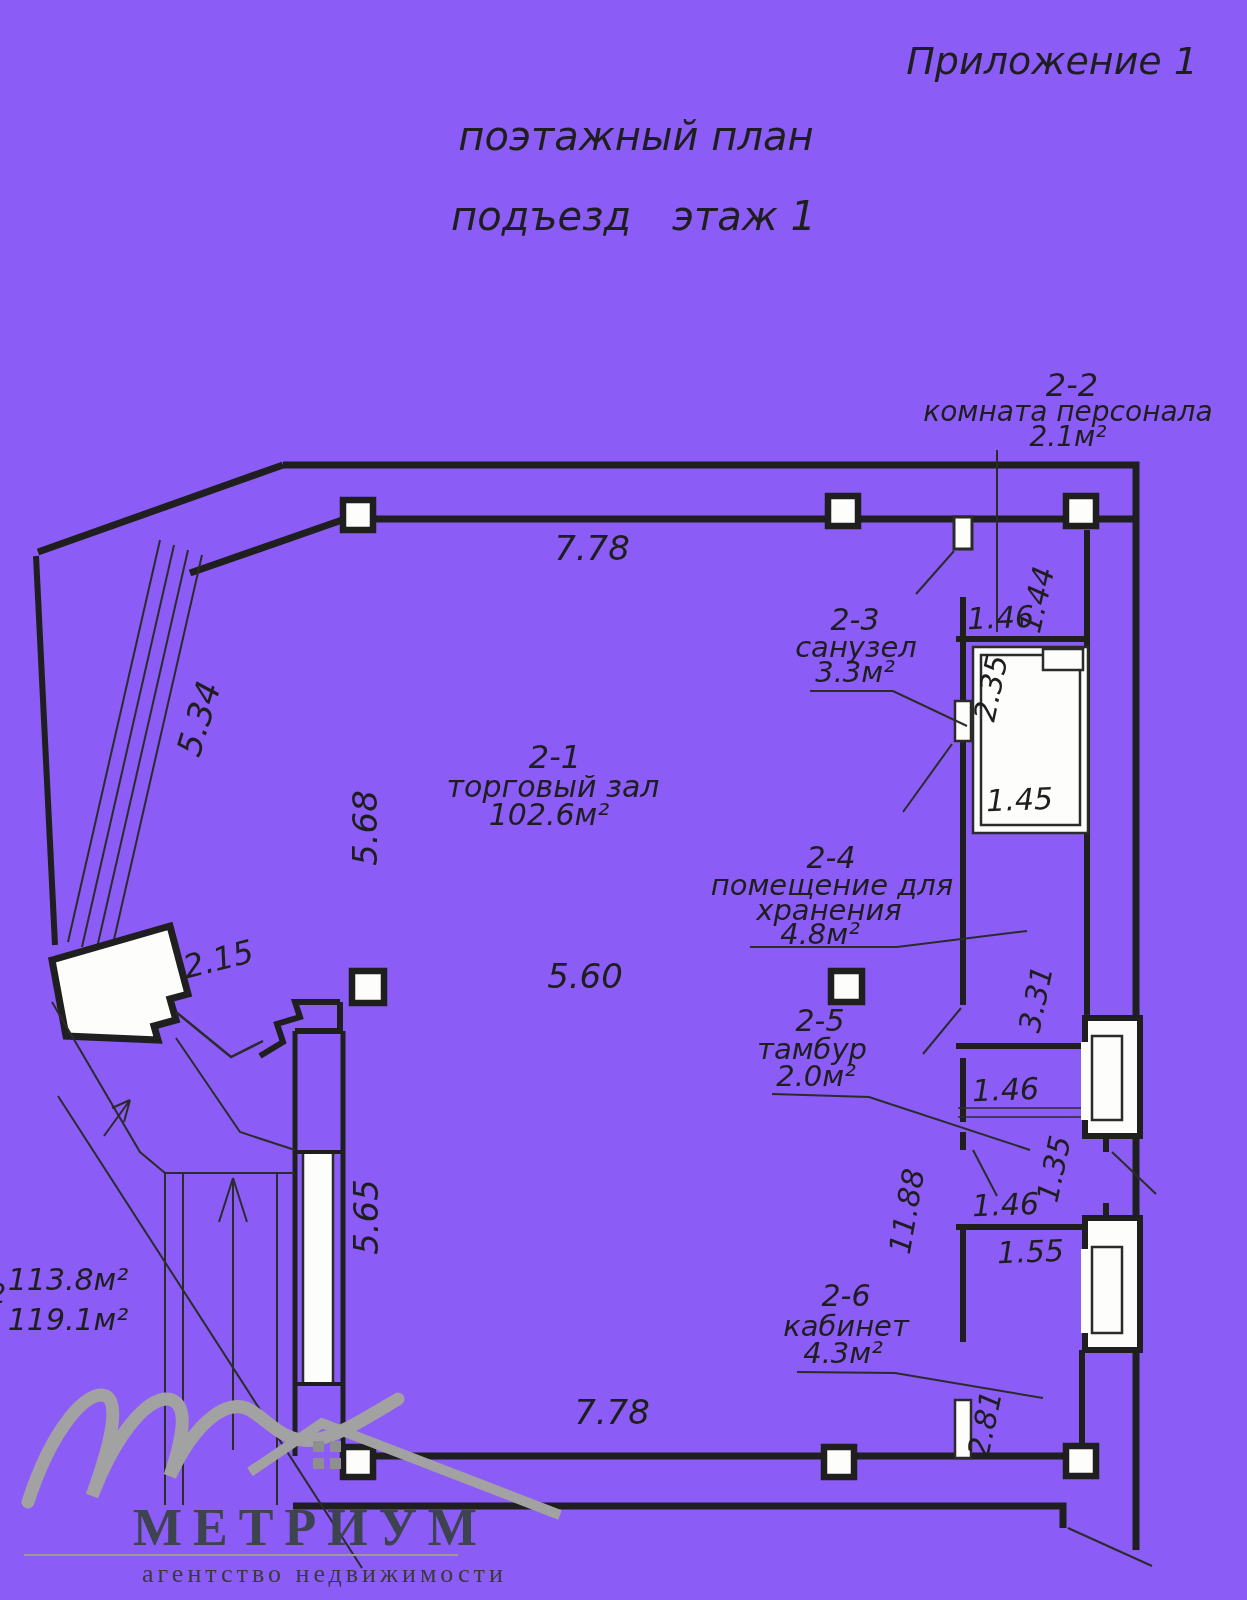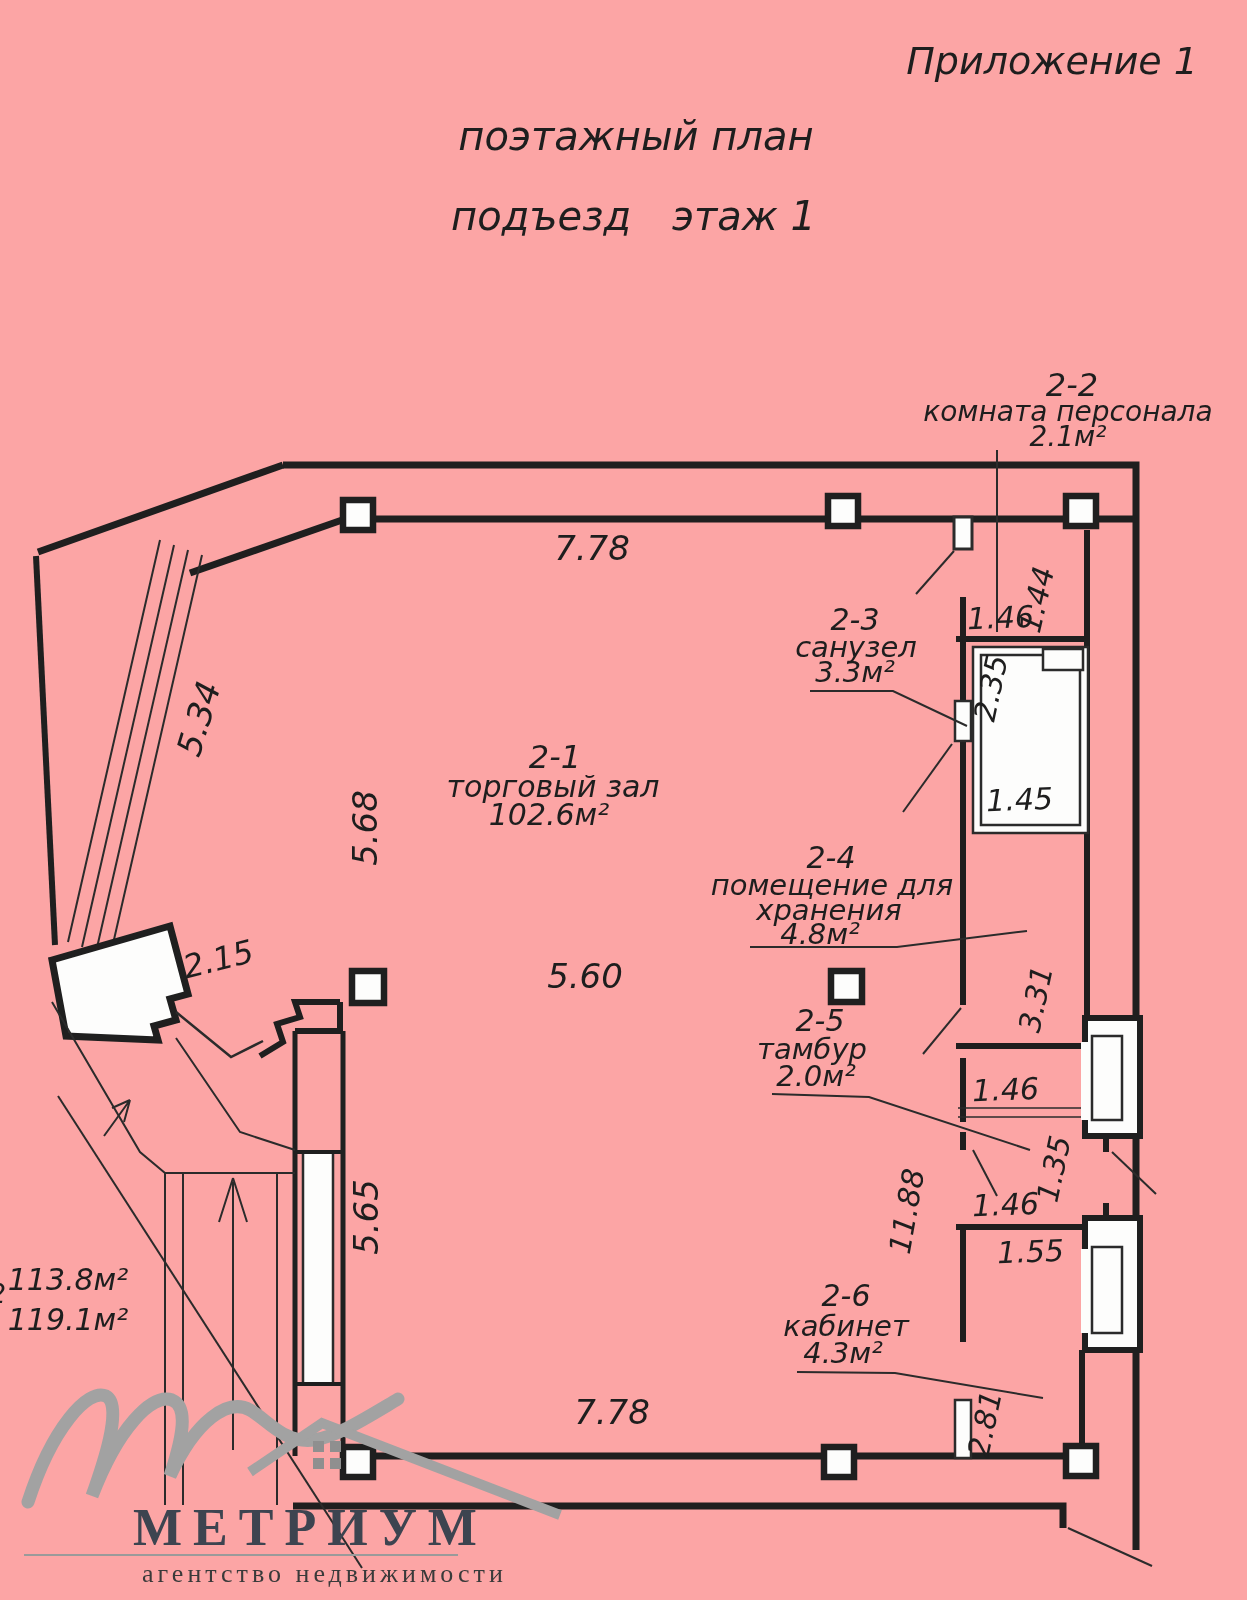--- a/index.html
+++ b/index.html
@@ -1,16 +1,16 @@
 <!DOCTYPE html>
 <html><head>
 <meta charset="utf-8">
 <style>
   html,body{margin:0;padding:0;background:#e8e8e8;}
-  #page{position:relative;width:1247px;height:1600px;background:#fca5a5;overflow:hidden;
+  #page{position:relative;width:1247px;height:1600px;background:#8b5cf6;overflow:hidden;
         font-family:"DejaVu Sans",sans-serif;}
   svg{position:absolute;left:0;top:0;}
   .draw-text{font-family:"DejaVu Sans",sans-serif;font-style:italic;fill:#1e1e1e;}
   .logo-name{font-family:"Liberation Serif",serif;font-weight:600;fill:#3d4450;letter-spacing:11px;}
   .logo-tag{font-family:"Liberation Serif",serif;fill:#3a3a3a;letter-spacing:4px;}
   .wall{stroke:#1f1f1f;fill:none;}
   .thin{stroke:#2b2b2b;fill:none;}
   .whitefill{fill:#fdfdfc;}
 </style>
 </head>

